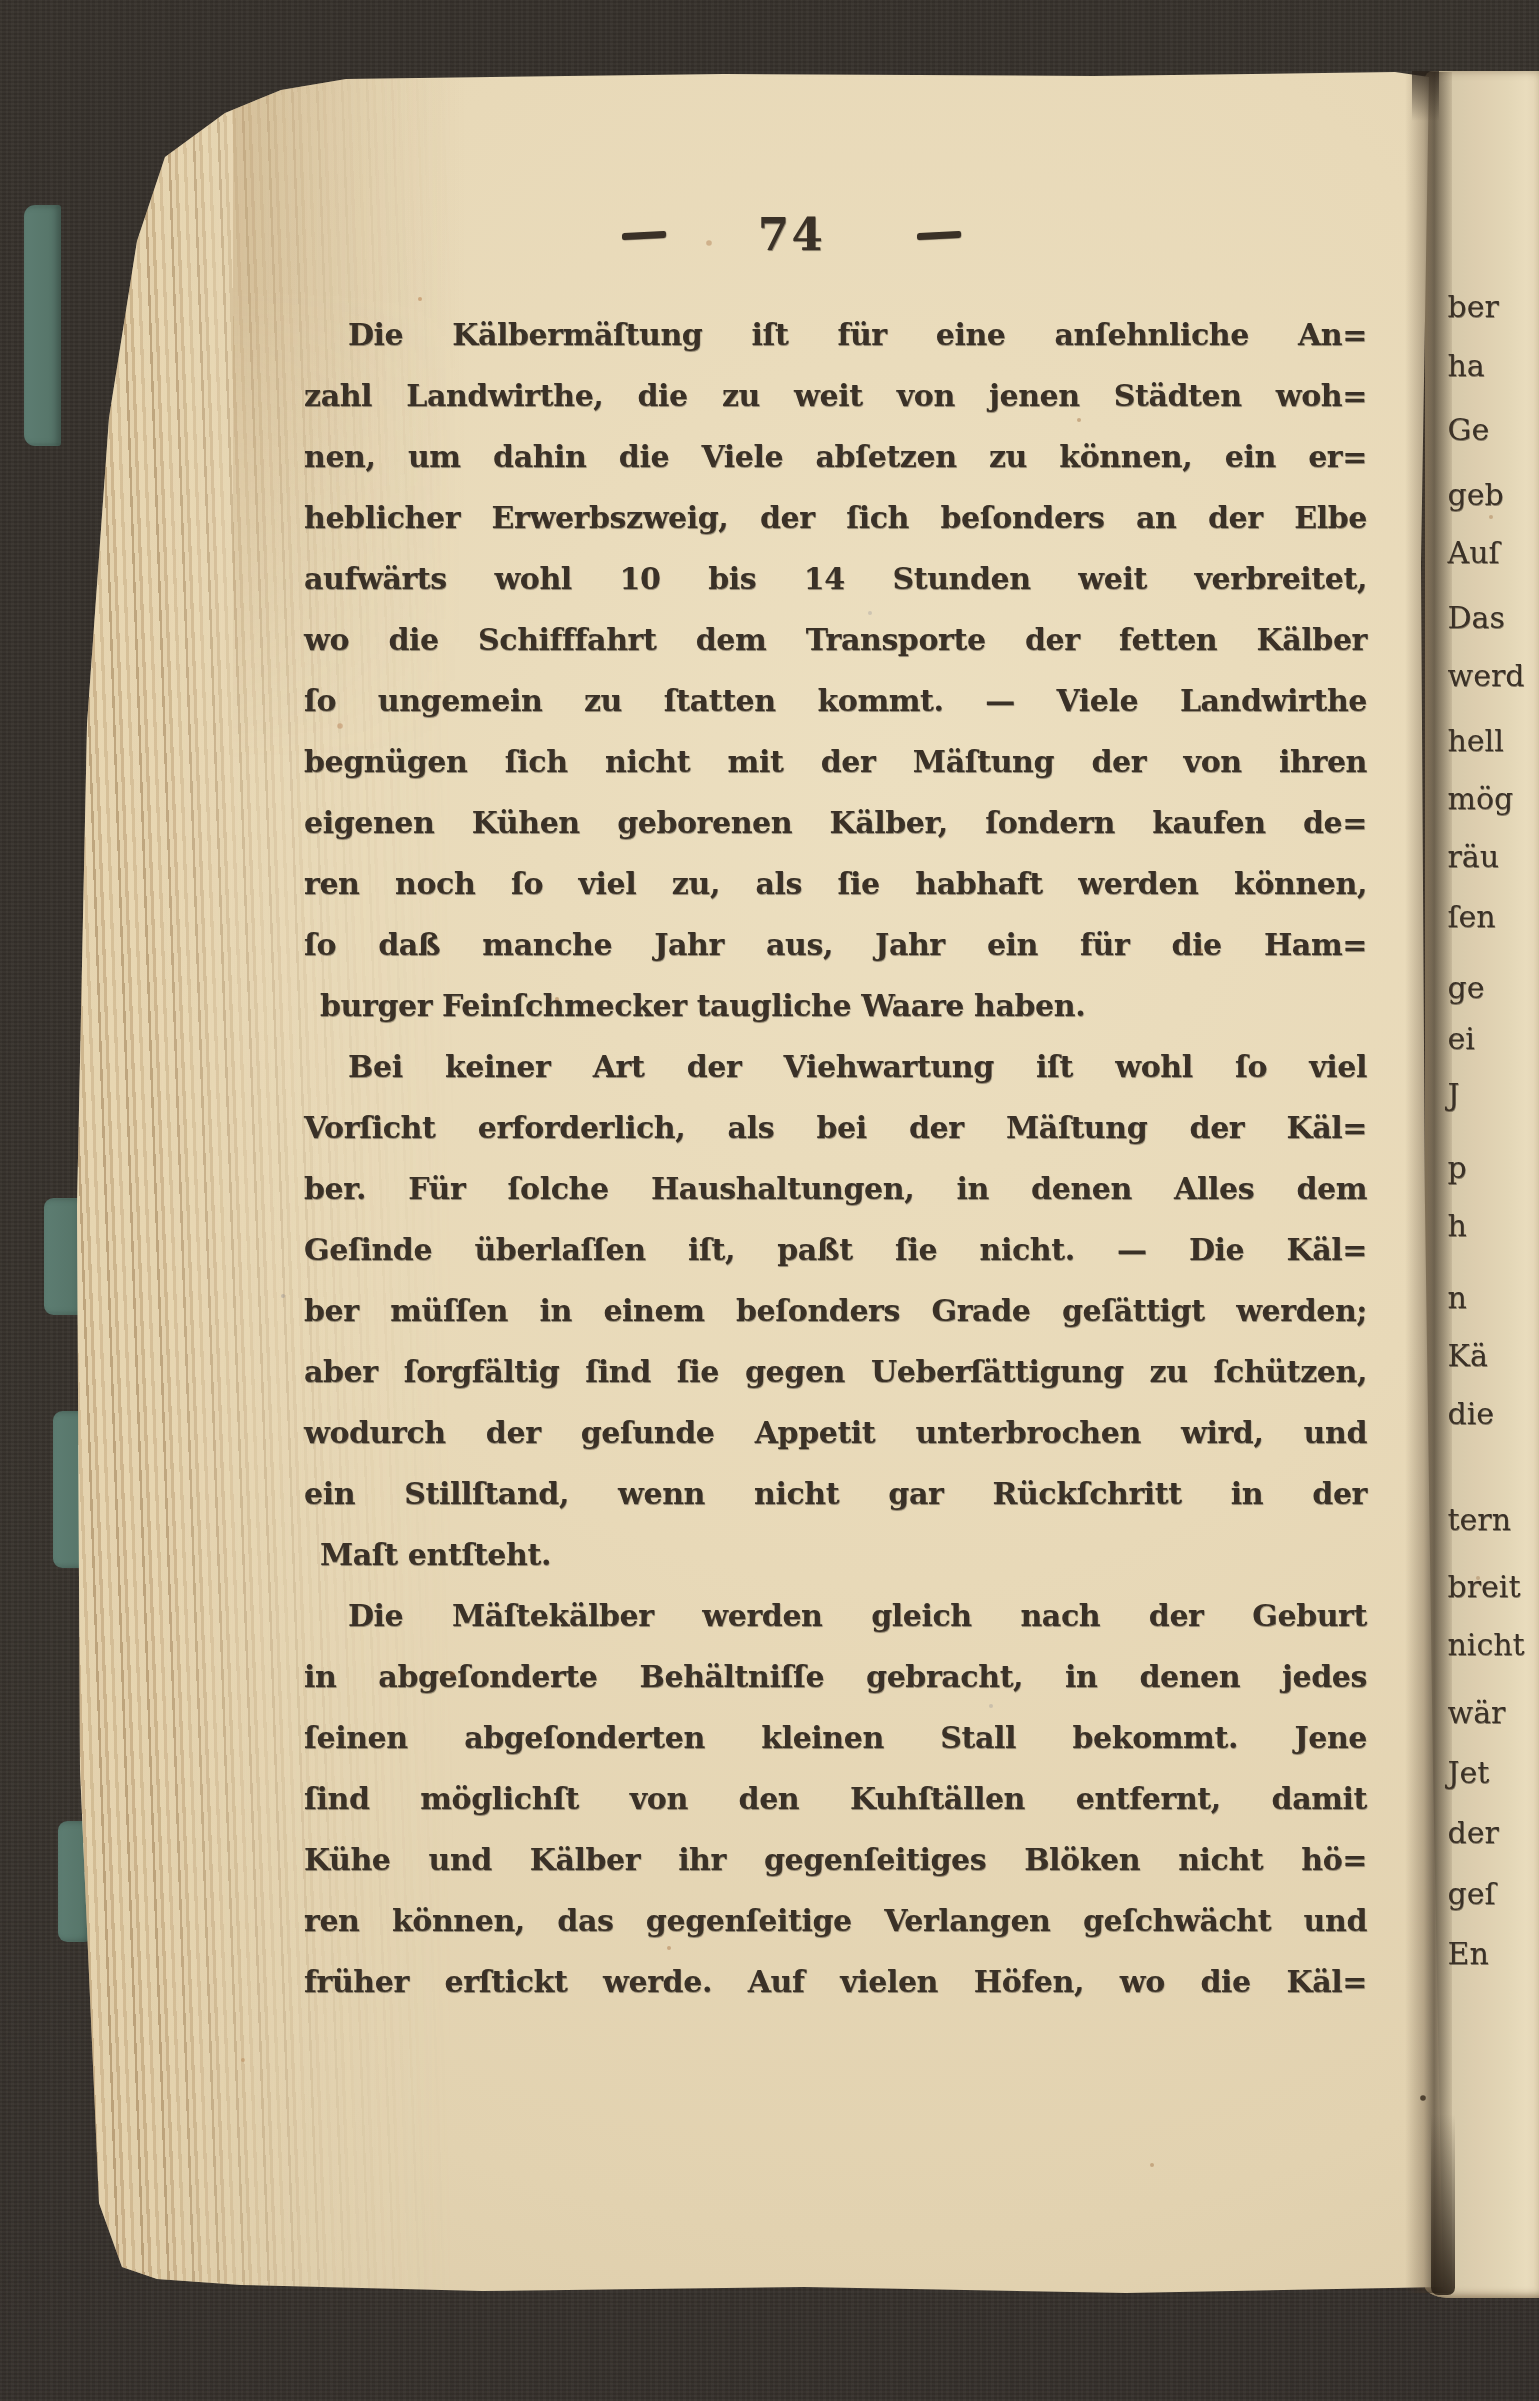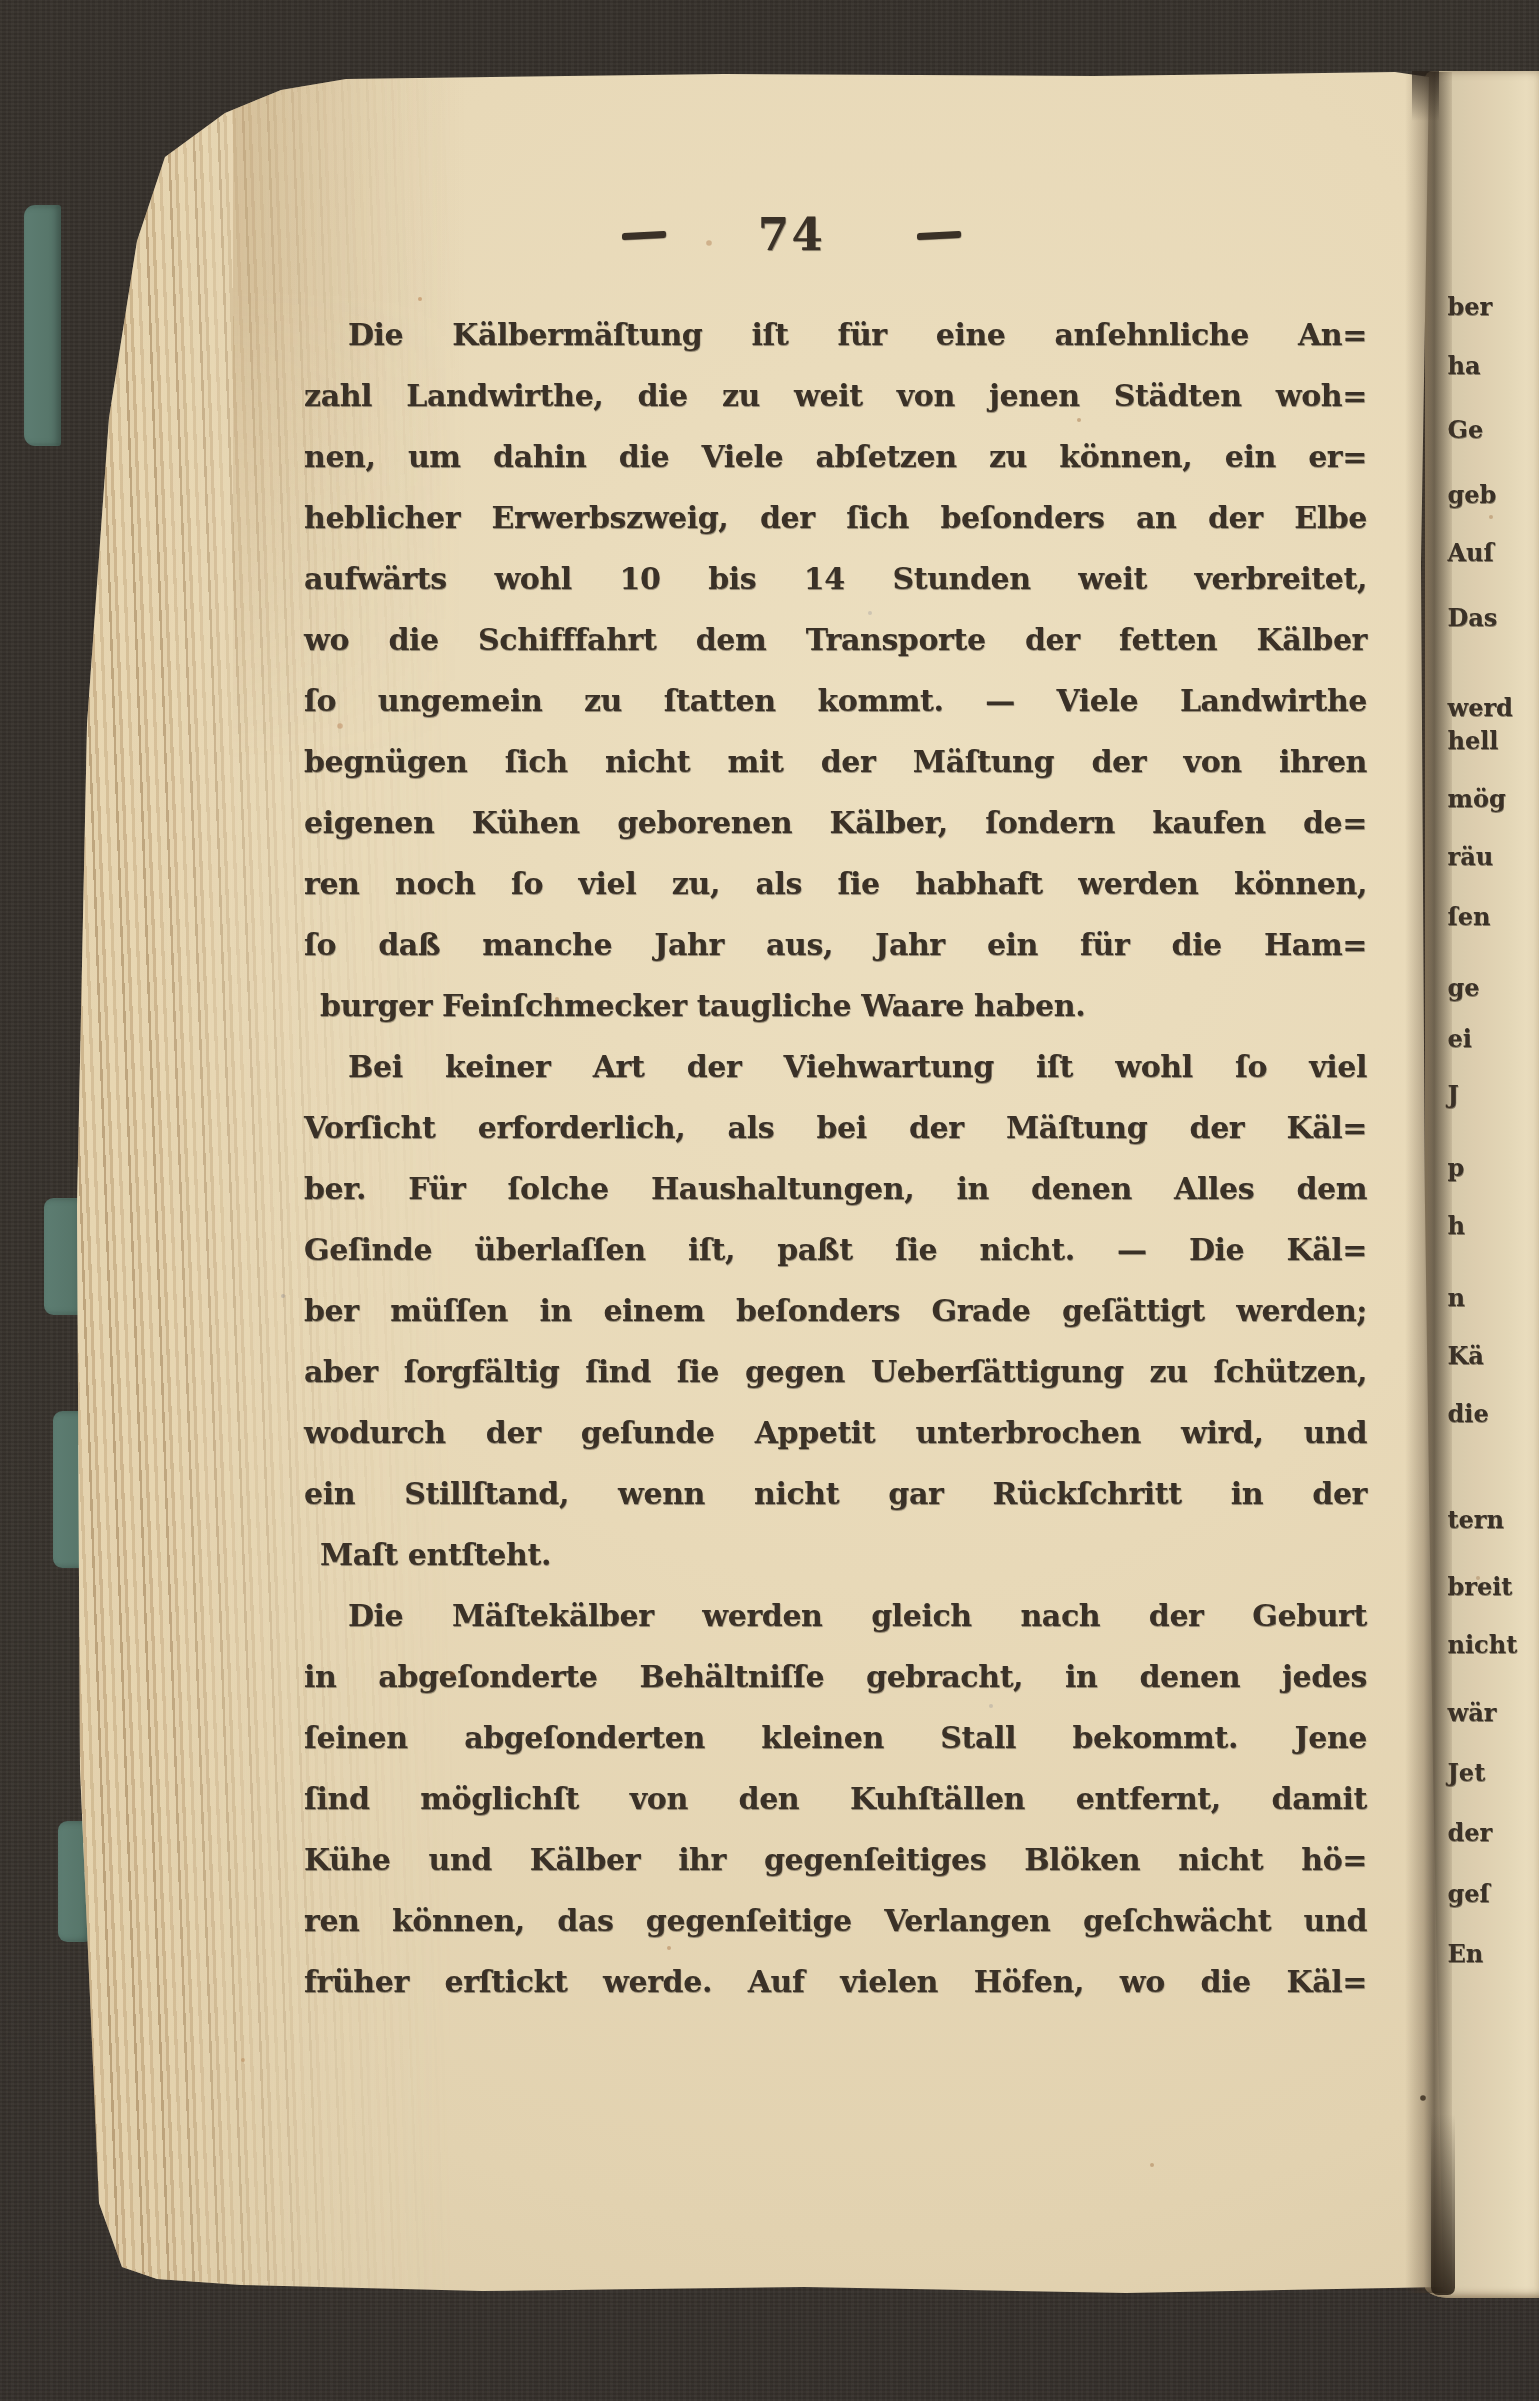--- a/index.html
+++ b/index.html
@@ -37,21 +37,21 @@
     width: 115px; height: 2227px;
     background: linear-gradient(90deg, #c9bc9d 0%, #d6c9aa 22%, #decfb0 48%, #e3d6b6 72%, #e9dcbd 88%, #e2d4b4 100%);
     border-radius: 8px 0 0 0;
     border-bottom-left-radius: 27px 11.3px;
     box-shadow: inset 4px 0 9.6px rgba(90,70,45,.42), inset 0 -6.4px 8px -4.8px rgba(100,78,50,.5);
   }
   .fragments { position: absolute; inset: 0; }
   .fragment {
     position: absolute;
     left: 1447px;
-    font-size: 24px; font-weight: bold;
+    font-size: 30px; font-weight: normal;
     line-height: 42px;
     color: var(--ink, #3a3127);
     text-shadow: 0.5px 0.5px 0.6px rgba(58,49,39,.55);
     white-space: nowrap;
   }
 
   
   .gutter {
     position: absolute;
     left: 1405px; top: 72px; width: 47px; height: 2221px;
@@ -201,21 +201,21 @@
   <div class="teal teal-d"></div>
 
   <div class="facing-page">
     <div class="fragments" id="fragments">
         <div class="fragment" style="top: 215px; left: 22.5px;">ber</div>
         <div class="fragment" style="top: 274px; left: 22.5px;">ha</div>
         <div class="fragment" style="top: 338px; left: 22.5px;">Ge</div>
         <div class="fragment" style="top: 403px; left: 22.5px;">geb</div>
         <div class="fragment" style="top: 461px; left: 22.5px;">Auſ</div>
         <div class="fragment" style="top: 526px; left: 22.5px;">Das</div>
-        <div class="fragment" style="top: 584px; left: 22.5px; margin-top: 32px;">werd</div>
+        <div class="fragment" style="top: 584px; left: 22.5px;">werd</div>
         <div class="fragment" style="top: 649px; left: 22.5px;">hell</div>
         <div class="fragment" style="top: 707px; left: 22.5px;">mög</div>
         <div class="fragment" style="top: 765px; left: 22.5px;">räu</div>
         <div class="fragment" style="top: 825px; left: 22.5px;">ſen</div>
         <div class="fragment" style="top: 896px; left: 22.5px;">ge</div>
         <div class="fragment" style="top: 947px; left: 22.5px;">ei</div>
         <div class="fragment" style="top: 1003px; left: 22.5px;">J</div>
         <div class="fragment" style="top: 1076px; left: 22.5px;">p</div>
         <div class="fragment" style="top: 1134px; left: 22.5px;">h</div>
         <div class="fragment" style="top: 1206px; left: 22.5px;">n</div>

